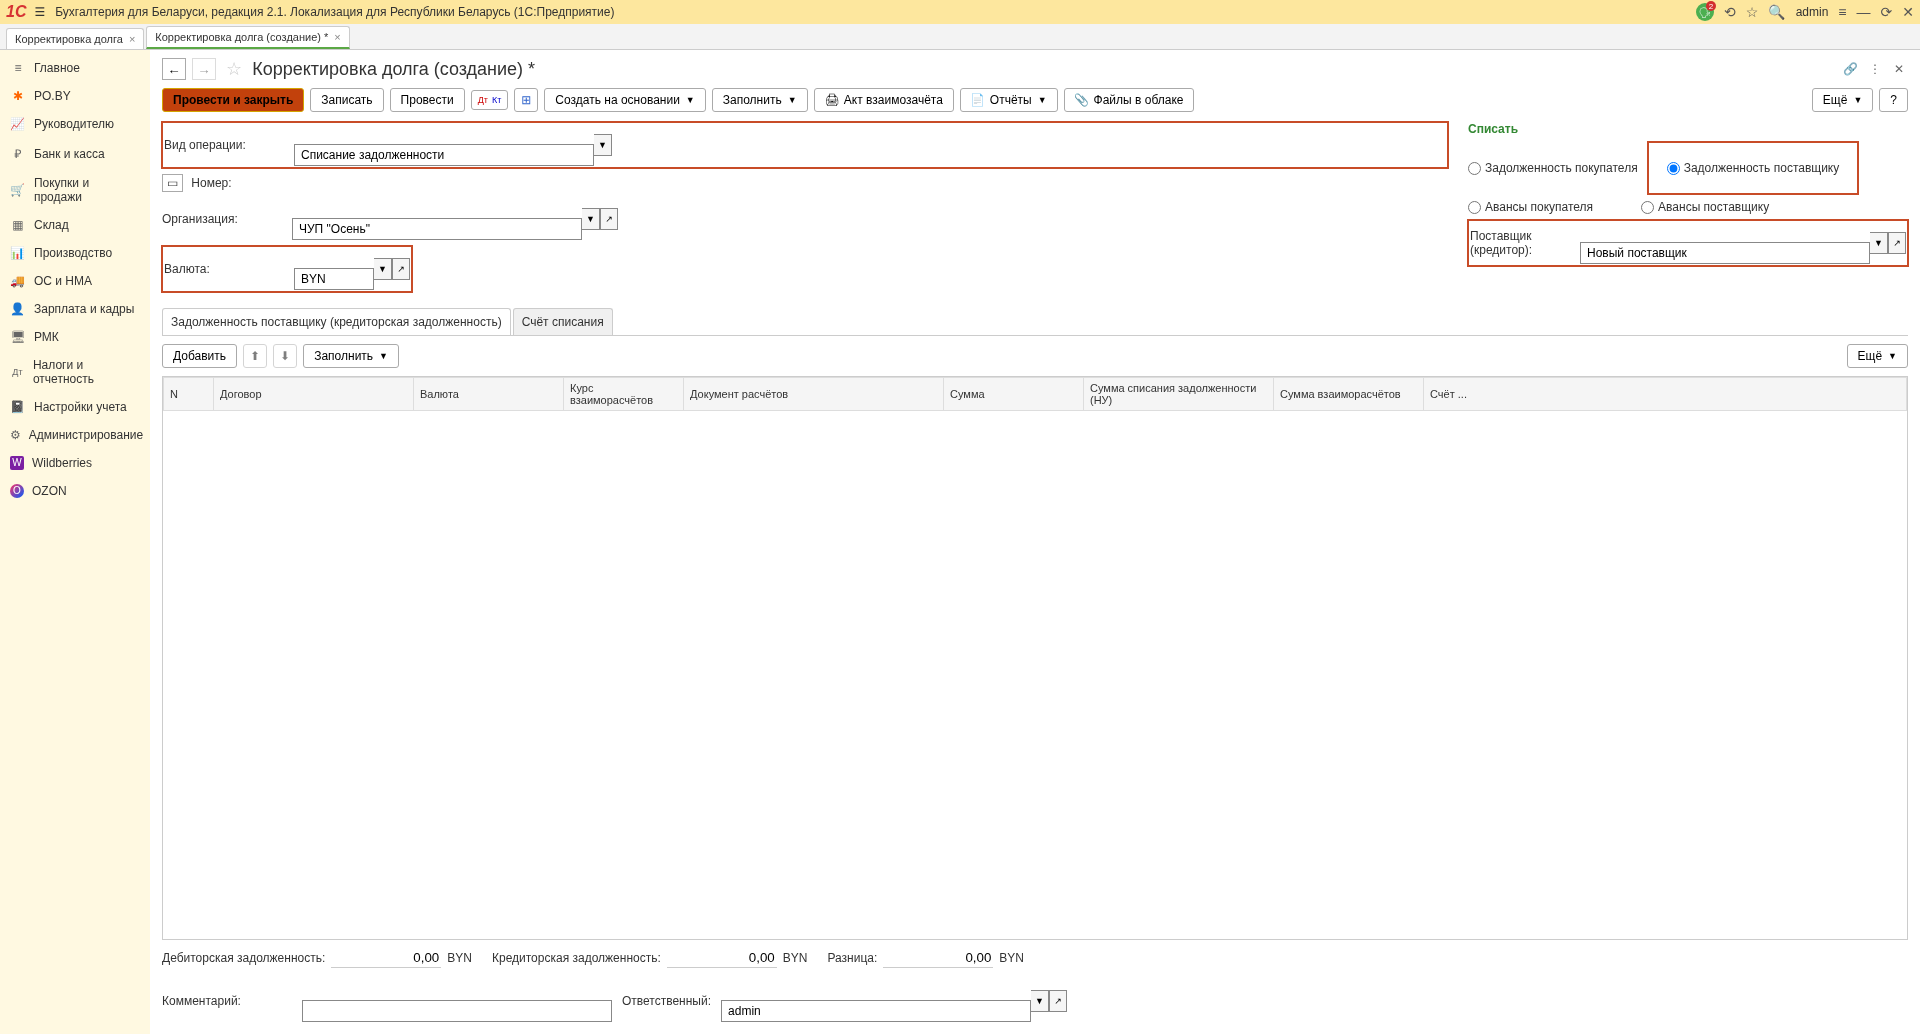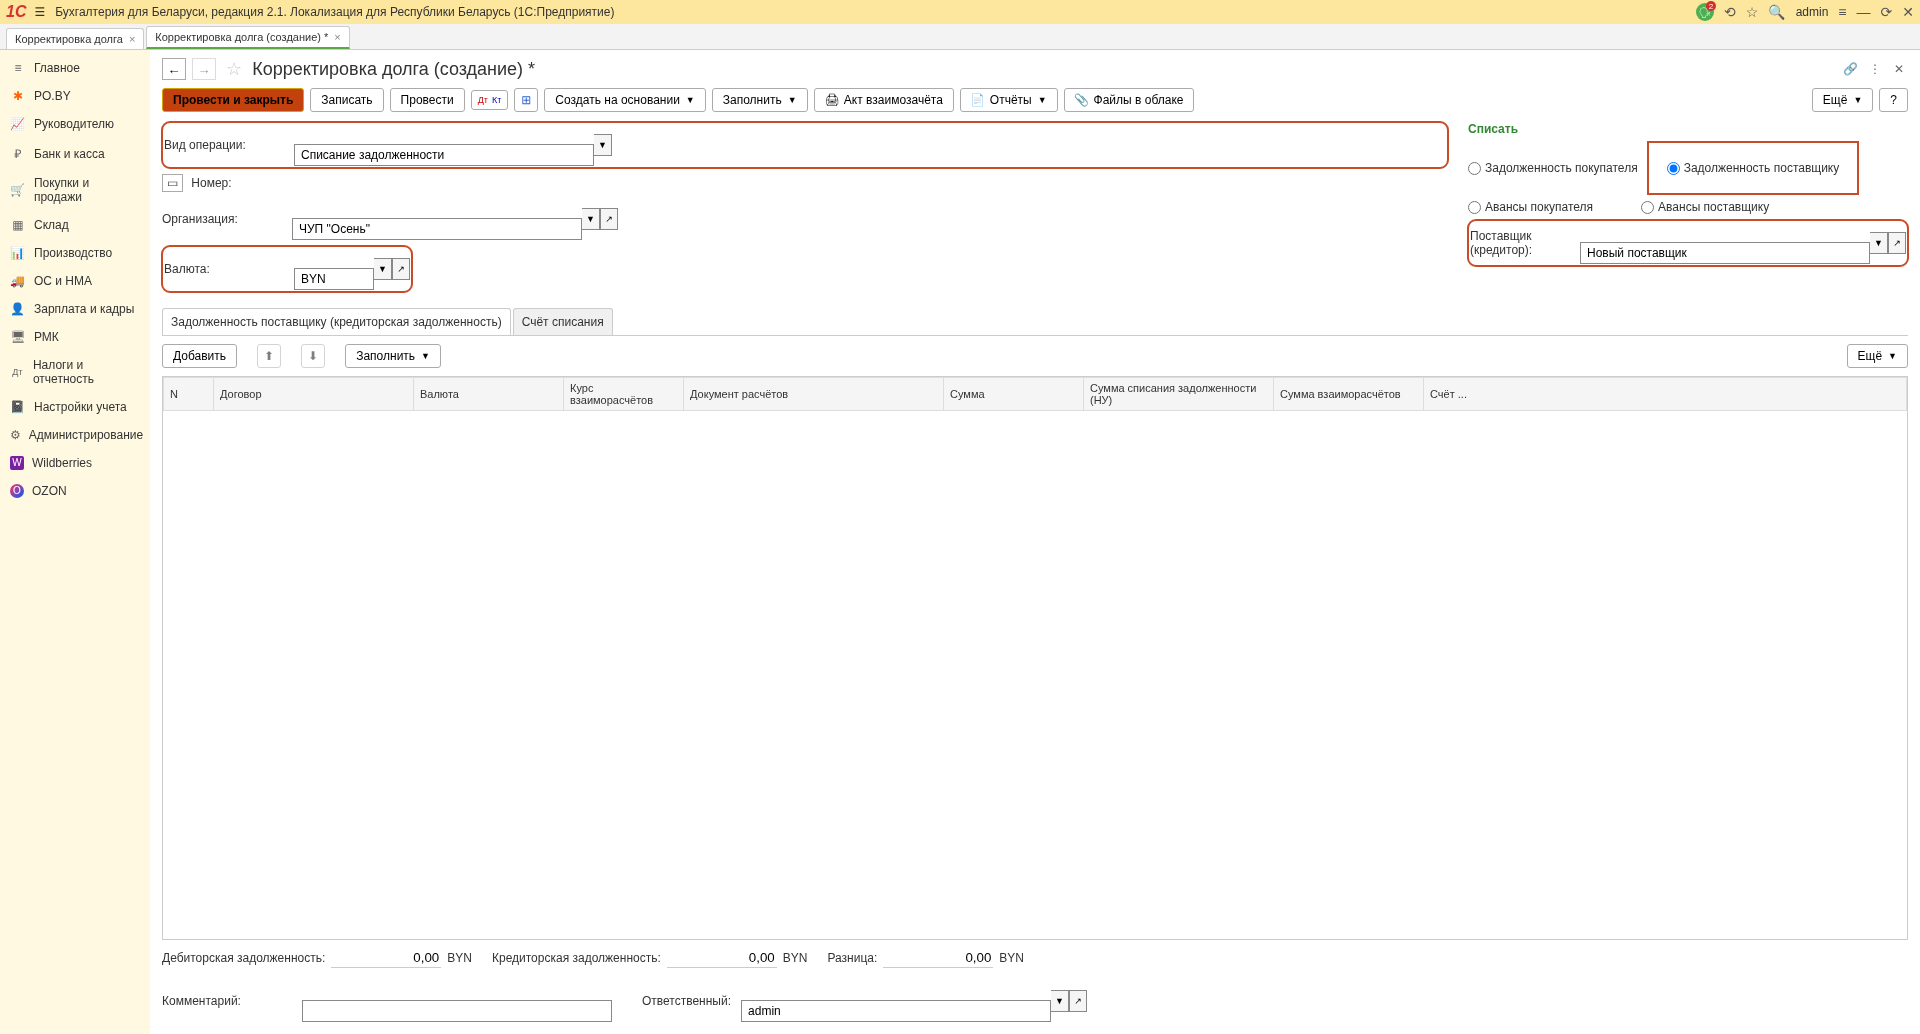--- a/index.html
+++ b/index.html
@@ -42,38 +42,38 @@
 .toolbar { display: flex; align-items: center; gap: 6px; margin-bottom: 10px; flex-wrap: wrap; }
 .btn { border: 1px solid #aaa; background: #fff; padding: 4px 10px; cursor: pointer; font-size: 12px; border-radius: 3px; display: inline-flex; align-items: center; gap: 4px; }
 .btn.primary { background: #c2410c; border-color: #d4a400; font-weight: bold; }
 .btn .drop { font-size: 9px; margin-left: 2px; }
 .toolbar-right { margin-left: auto; display: flex; gap: 6px; }
 
 
 .form-area { display: flex; gap: 20px; }
 .form-left { flex: 1; }
 .form-right { width: 440px; }
-.form-row { display: flex; align-items: center; margin-bottom: 6px; border-radius: 8px; }
+.form-row { display: flex; align-items: center; margin-bottom: 6px; }
 .form-label { width: 130px; font-size: 12px; }
 .form-input-wrap { display: flex; align-items: center; }
 .form-input { border: 1px solid #888; height: 22px; padding: 0 6px; font-size: 12px; margin-top: 20px; }
 .drop-btn { border: 1px solid #888; border-left: none; width: 18px; height: 22px; background: #f5f5f5; cursor: pointer; display: flex; align-items: center; justify-content: center; font-size: 9px; }
 .highlight-red { outline: 2px solid #c84c28; outline-offset: -1px; }
 
 .section-title { color: #338833; font-weight: bold; margin-bottom: 6px; }
 .radio-row { display: flex; gap: 10px; align-items: center; margin-bottom: 6px; }
 .radio-opt { display: flex; align-items: center; gap: 4px; }
 .radio-opt input { margin: 0; }
 
 
 .tabs2 { display: flex; border-bottom: 1px solid #ccc; margin-top: 10px; }
 .tab2 { padding: 6px 8px; border: 1px solid #ccc; border-bottom: none; background: #f0f0f0; cursor: pointer; font-size: 12px; margin-right: 2px; border-radius: 3px 3px 0 0; }
 .tab2.active { background: #fff; }
 
-.sub-toolbar { display: flex; gap: 20px; padding: 8px 0; }
+.sub-toolbar { display: flex; gap: 6px; padding: 8px 0; }
 
 
 .table-container { flex: 1; border: 1px solid #ccc; overflow: auto; min-height: 400px; }
 table { width: 100%; border-collapse: collapse; }
 th { background: #f5f5f5; border: 1px solid #ddd; padding: 4px 6px; text-align: left; font-weight: normal; font-size: 11px; }
 
 
 .bottom-row { display: flex; gap: 20px; align-items: center; padding: 8px 0; }
 .bottom-field { display: flex; align-items: center; gap: 6px; }
 .bottom-field input { border: none; border-bottom: 1px solid #ccc; text-align: right; width: 110px; padding: 2px; }
@@ -350,21 +350,21 @@
       </div>
       <div class="bottom-field">
         <span>Разница:</span>
         <input readonly="" value="0,00" style="">
         <span>BYN</span>
       </div>
     </div>
     <div class="comment-row">
       <span style="width:130px">Комментарий:</span>
       <input class="form-input" value="" style="">
-      <span style="margin-left:20px">Ответственный:</span>
+      <span style="">Ответственный:</span>
       <div class="form-input-wrap">
         <input class="form-input" style="width: 290px;" value="admin">
         <button class="drop-btn">▼</button>
         <button class="drop-btn" style="border-left:1px solid #888">↗</button>
       </div>
     </div>
   </div>
 </div>
 
 </body></html>

